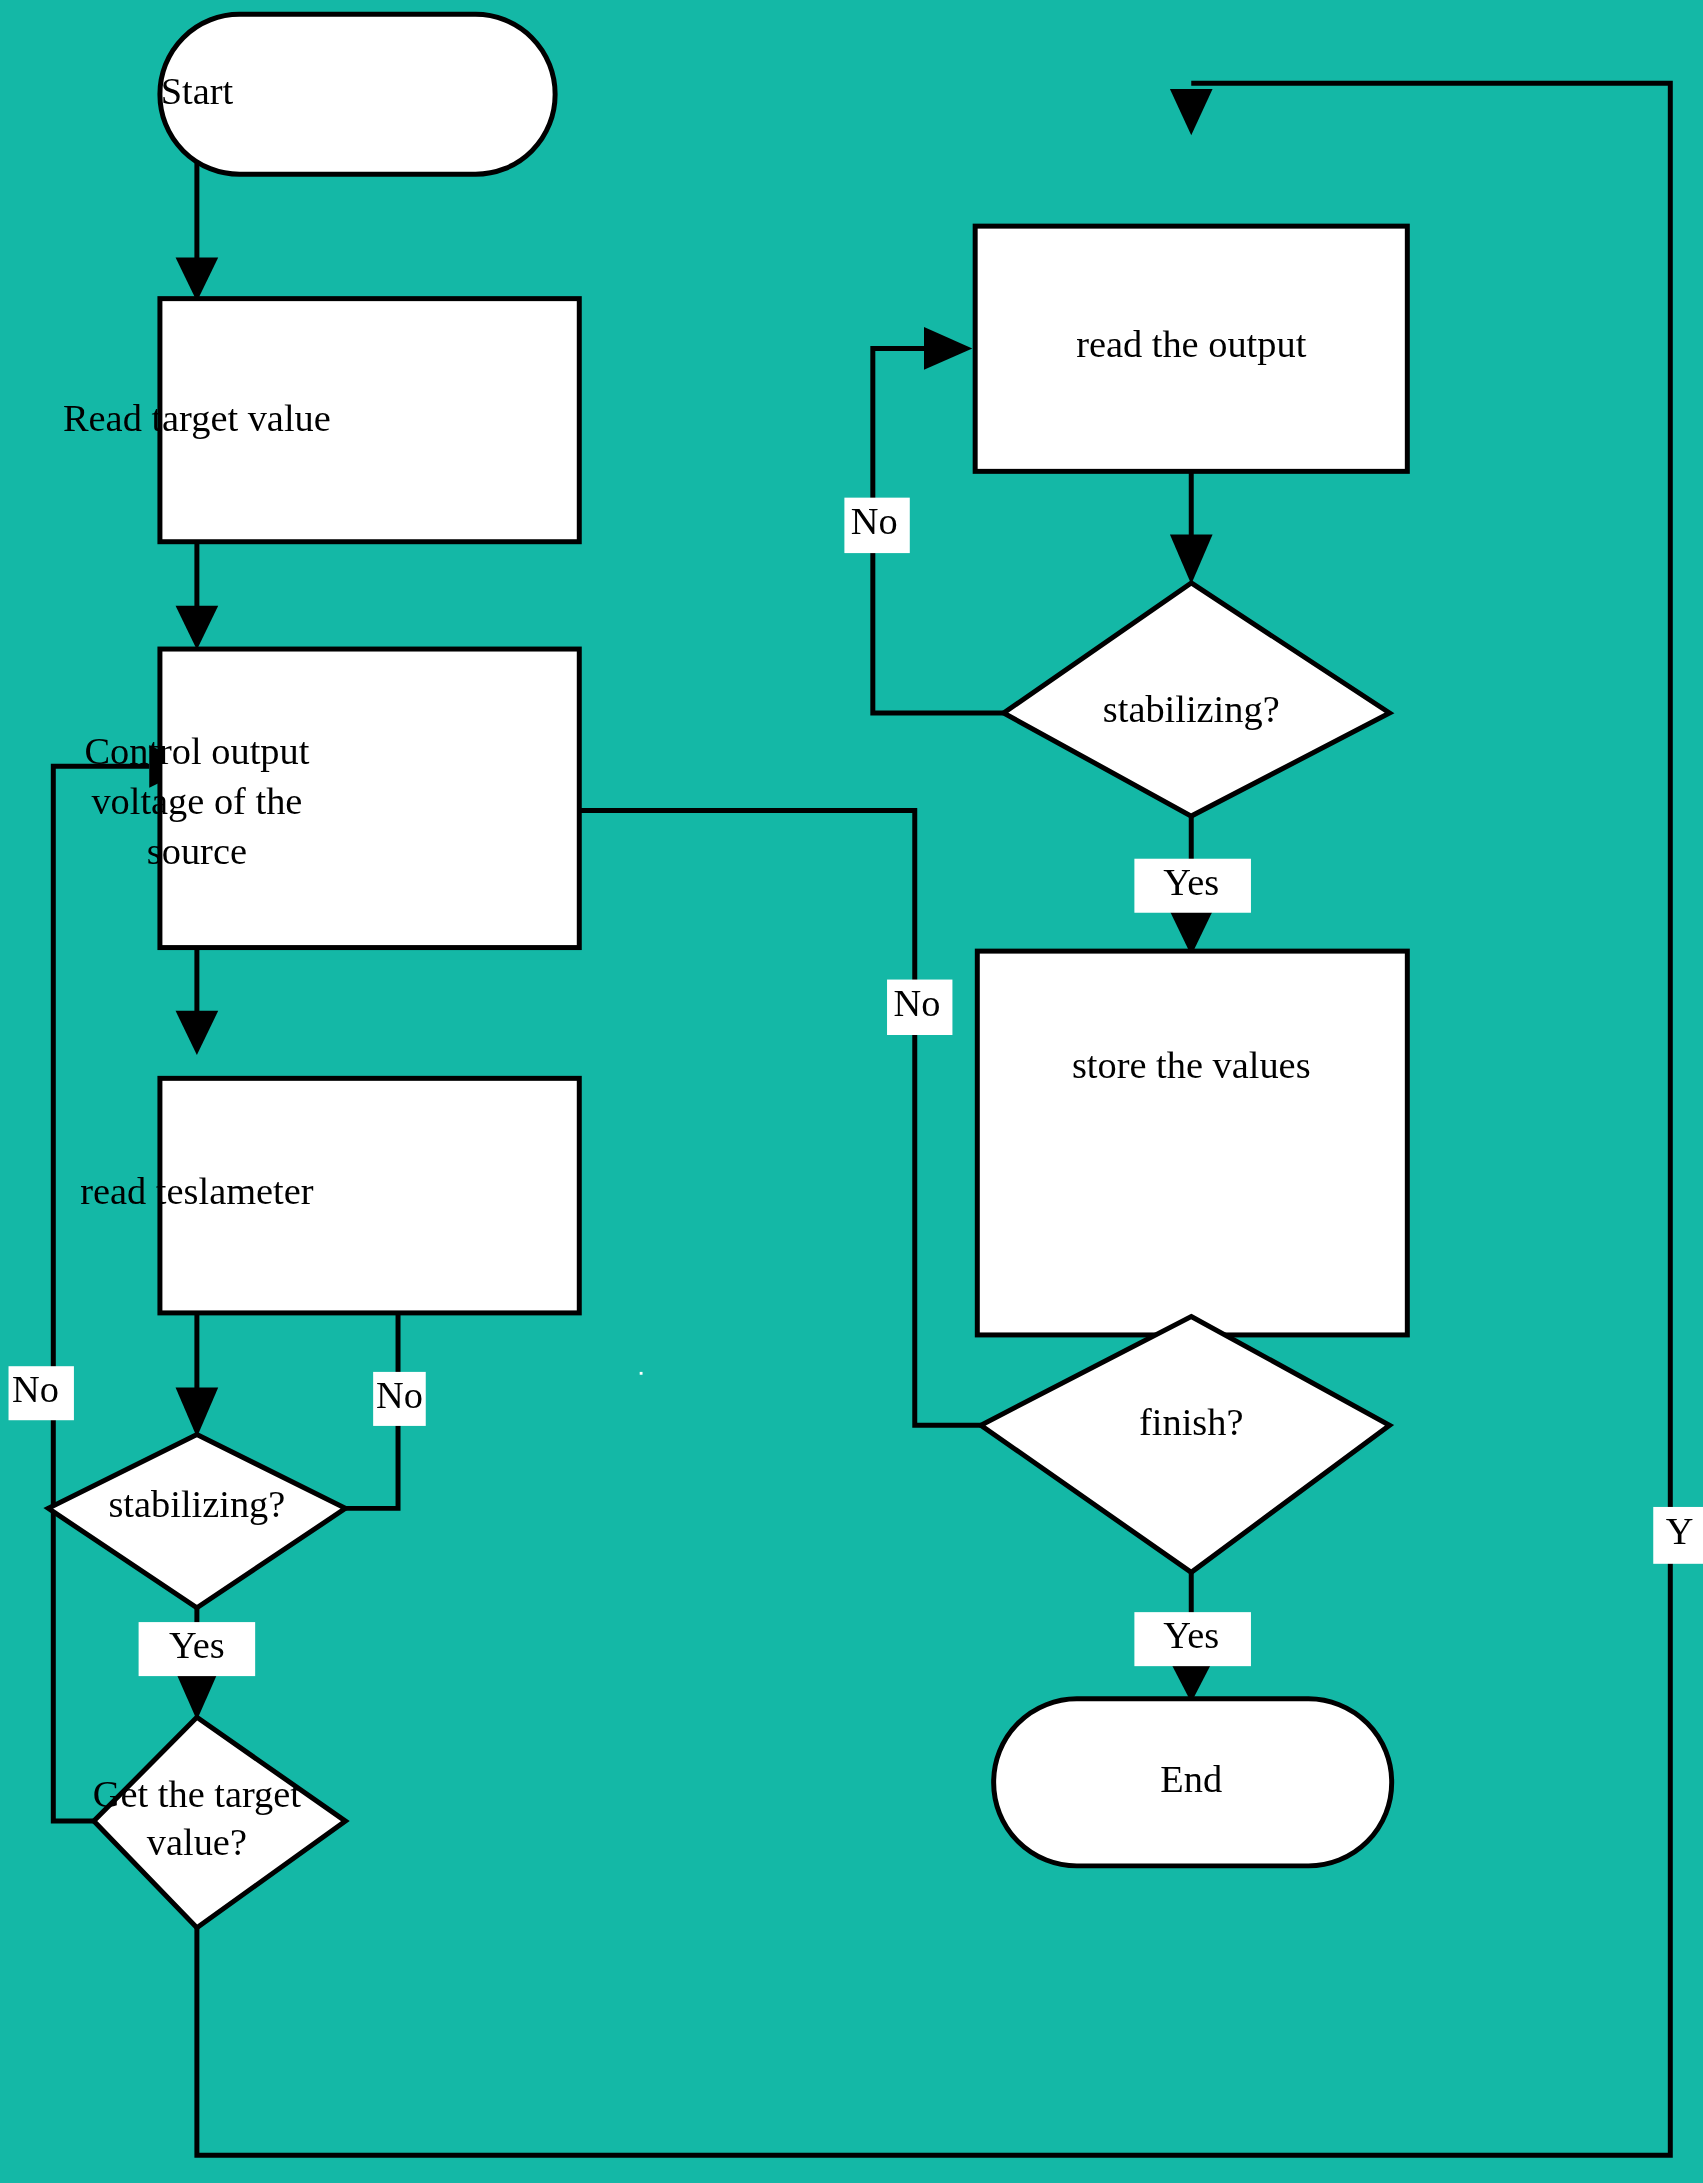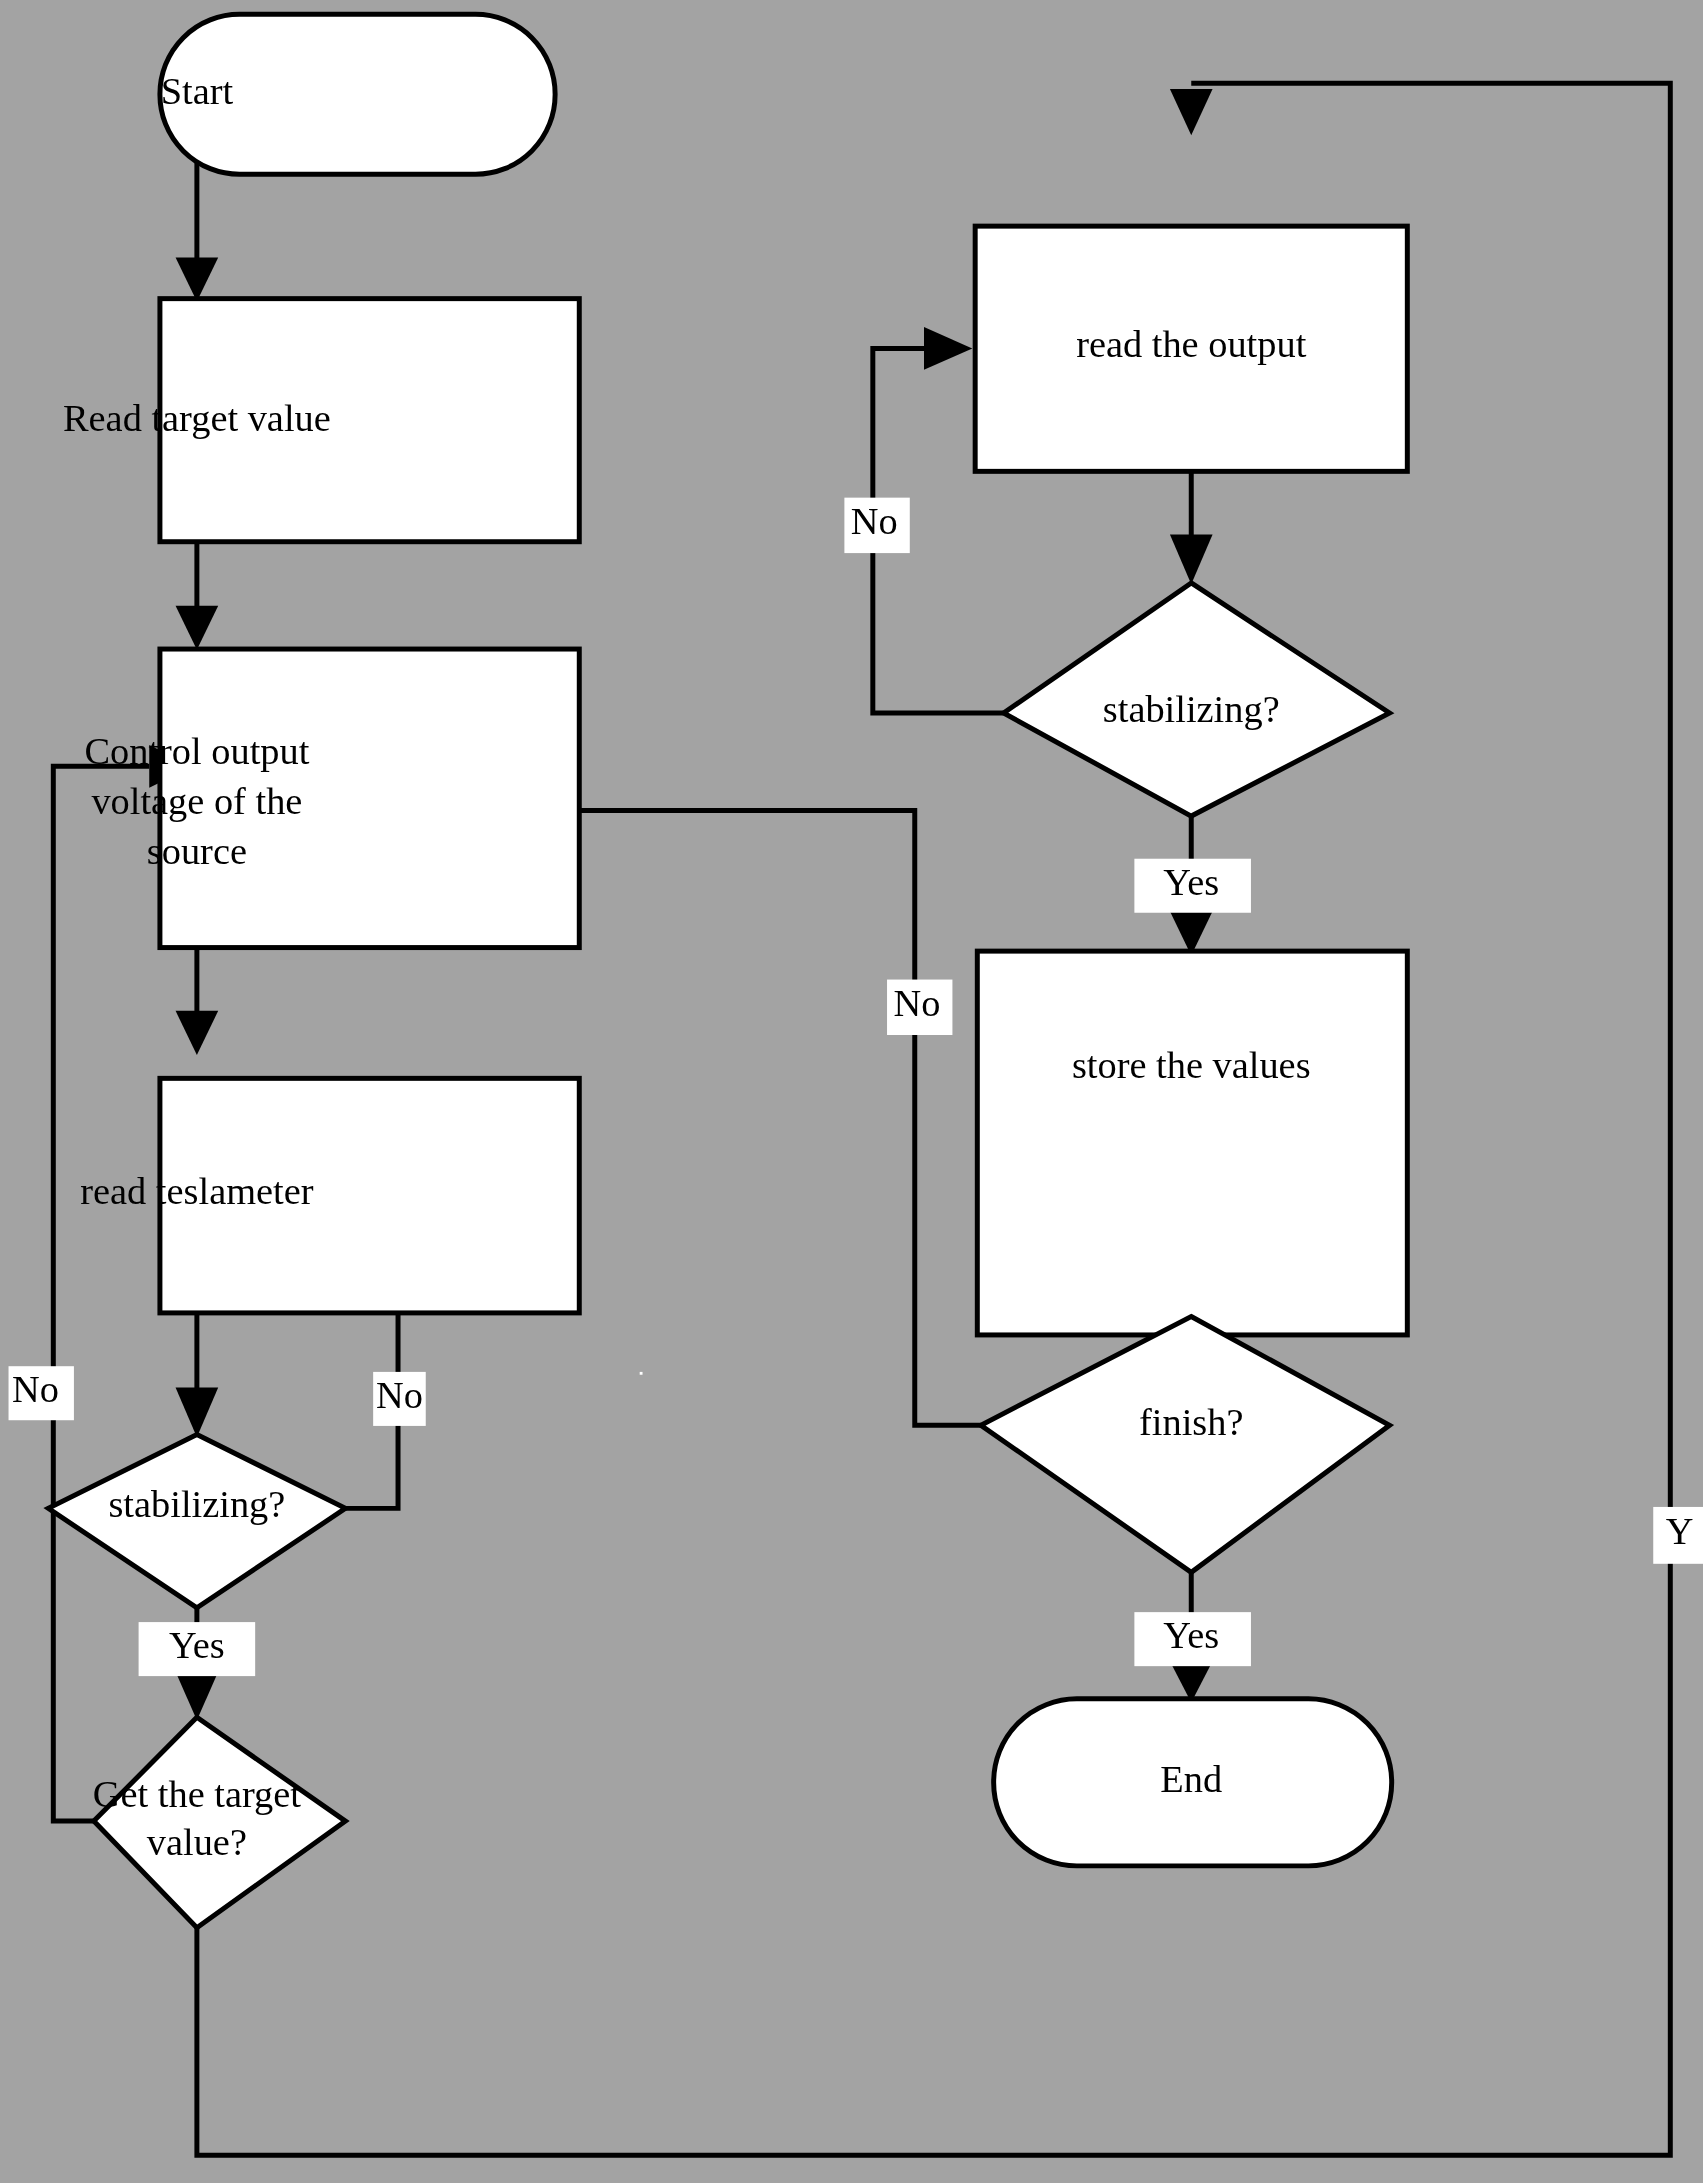--- a/index.html
+++ b/index.html
@@ -1,17 +1,17 @@
 <!DOCTYPE html>
 <html style="font-size:11.4px"><head>
 <meta charset="utf-8">
 <style>
   html,body{margin:0;padding:0;background:#ffffff;}
   body{font-family:"Liberation Serif", serif;}
-  #flow-wrap{position:relative;width:1703px;height:2183px;background:#a3a3a3;overflow:hidden;text-align:center;}
+  #flow-wrap{position:relative;width:1703px;height:2183px;background:#14b8a6;overflow:hidden;text-align:center;}
   svg#flow-svg{position:absolute;left:0;top:0;width:1703px;height:2183px;}
   .node-text{
     font-family:"Liberation Serif", serif;
     font-size:54px;
     fill:#000000;
     text-anchor:middle;
     dominant-baseline:middle;
   }
   .edge-label{
     font-family:"Liberation Serif", serif;

